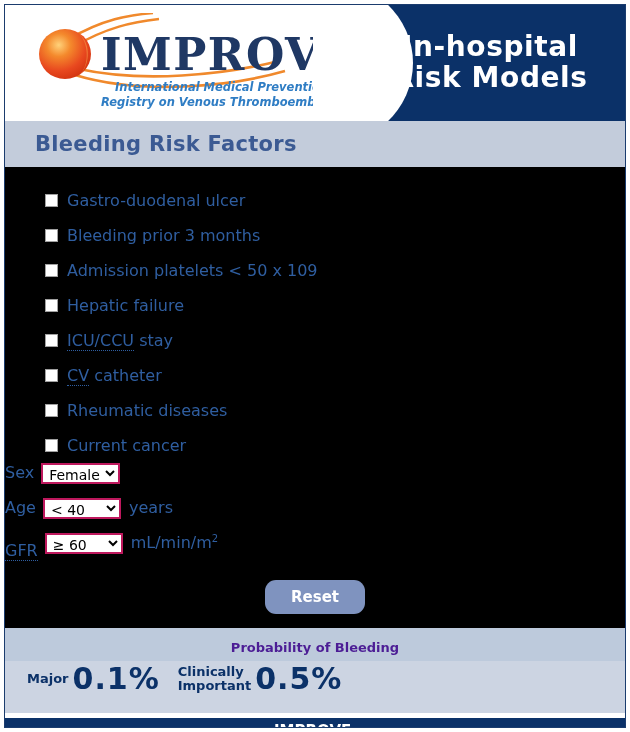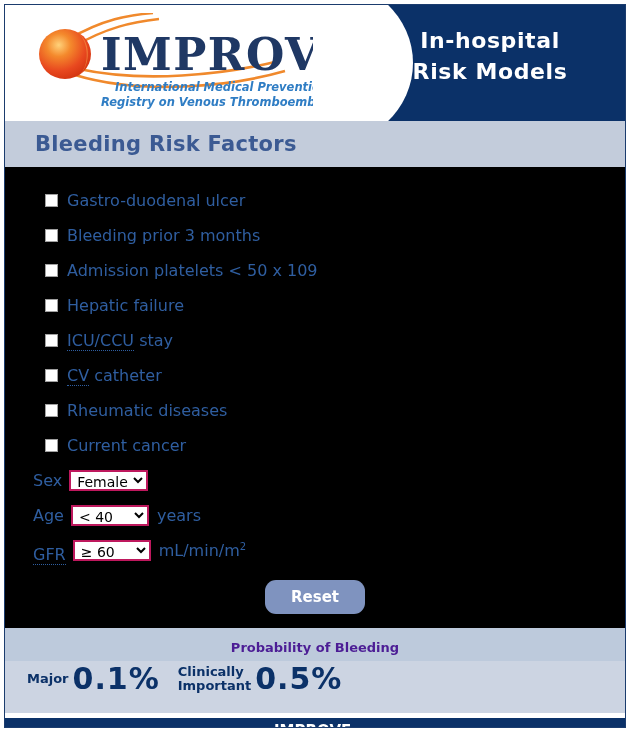--- a/index.html
+++ b/index.html
@@ -53,24 +53,24 @@
     left: 228px;
     top: -26px;
     width: 180px;
     height: 168px;
     background: #ffffff;
     border-radius: 50%;
   }
   .header-title {
     position: absolute;
     left: 360px;
-    top: 20px;
+    top: 26px;
     width: 250px;
     color: #ffffff;
-    font-size: 22px;
+    font-size: 28px;
     font-weight: bold;
     line-height: 31px;
     letter-spacing: 0.6px;
     text-align: center;
     white-space: pre-line;
   }
 
   
   .logo {
     position: absolute;
@@ -126,23 +126,22 @@
     font-size: 16px;
   }
   .abbr {
     border-bottom: 1px dotted #2f5ea0;
     margin-top: 8px;
   }
 
   
   .sel-row {
     display: flex;
-    align-items: center;
+    align-items: flex-start;
     height: 35px;
-    padding-left: 28px;
   }
   .sel-label {
     color: #2f5ea0;
     font-size: 16px;
     margin-right: 7px;
   }
   .sel-suffix {
     color: #2f5ea0;
     font-size: 16px;
     margin-left: 8px;

